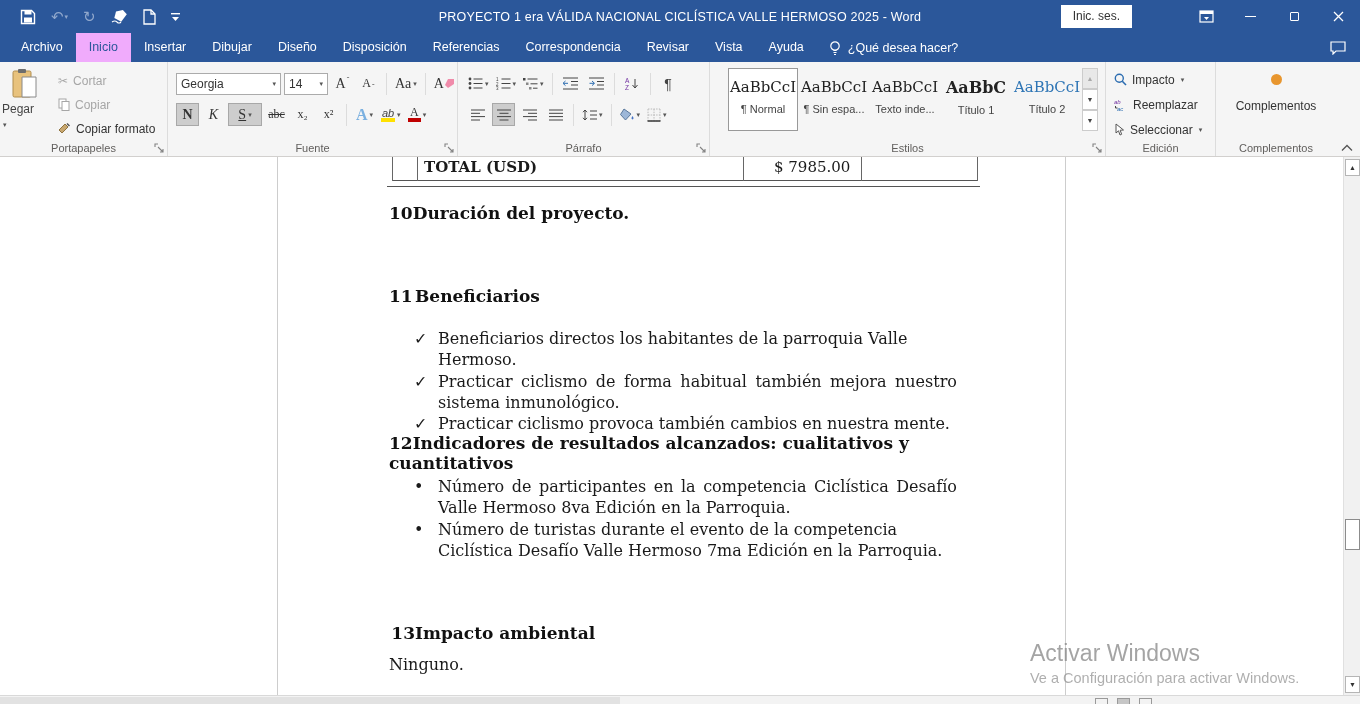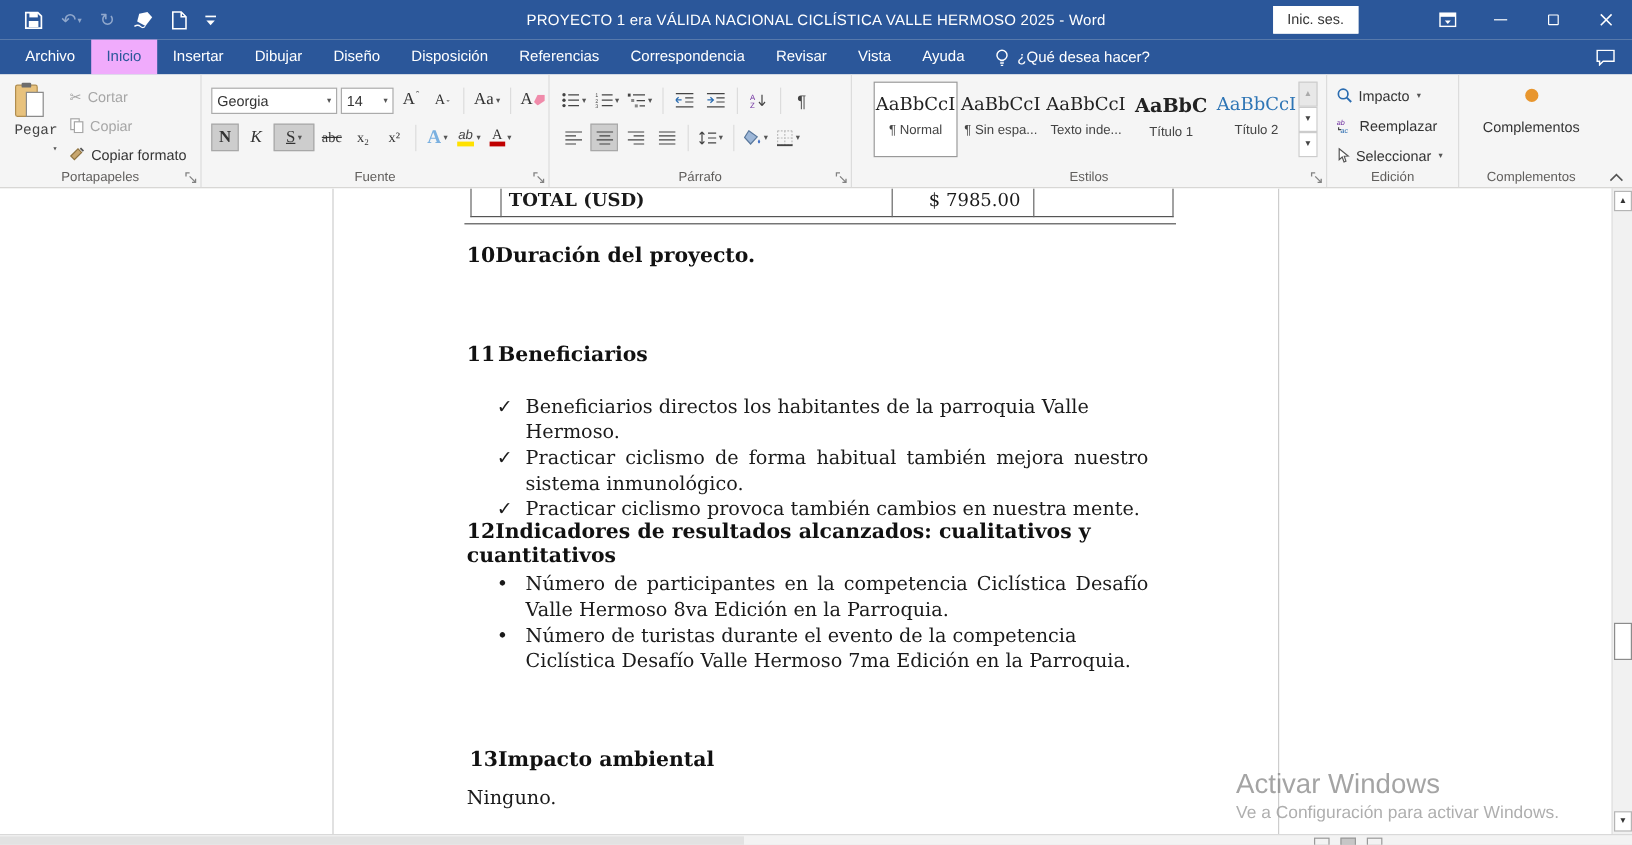--- a/index.html
+++ b/index.html
@@ -60,21 +60,21 @@
   }
   .rbtn.pressed { background:#cdcdcd; border-color:#a8a8a8; }
   .dd { font-size:7px; color:#555; margin-left:1px; }
   .vsep { width:1px; height:22px; background:#dcdcdc; margin:0 3px; }
   .combo {
     height:22px; background:#fff; border:1px solid #ababab; display:flex;
     align-items:center; justify-content:space-between; padding:0 4px; cursor:pointer;
   }
   .serifglyph { font-family:"Liberation Serif", serif; font-size:14px; color:#333; }
   
-  .paste-btn { position:absolute; left:2px; top:6px; width:46px; height:76px; text-align:right; cursor:pointer;font-family:Liberation Mono, monospace; }
+  .paste-btn { position:absolute; left:2px; top:6px; width:46px; height:76px; text-align:left; cursor:pointer; }
   .paste-btn .lbl { font-size:12px; color:#444; margin-top:2px; }
   .clip-mini { position:absolute; left:58px; top:8px; display:flex; flex-direction:column; gap:3px; }
   .mini-btn { display:flex; align-items:center; gap:5px; height:21px; font-size:12px; cursor:pointer; white-space:nowrap; }
   .mini-btn.disabled { color:#a6a6a6; cursor:default; }
   
   .style-cards { position:absolute; left:18px; top:6px; display:flex; }
   .style-card {
     width:70px; height:63px; margin-right:1px; text-align:center; padding-top:9px;
     border:1px solid transparent; cursor:pointer; background:transparent;
   }

